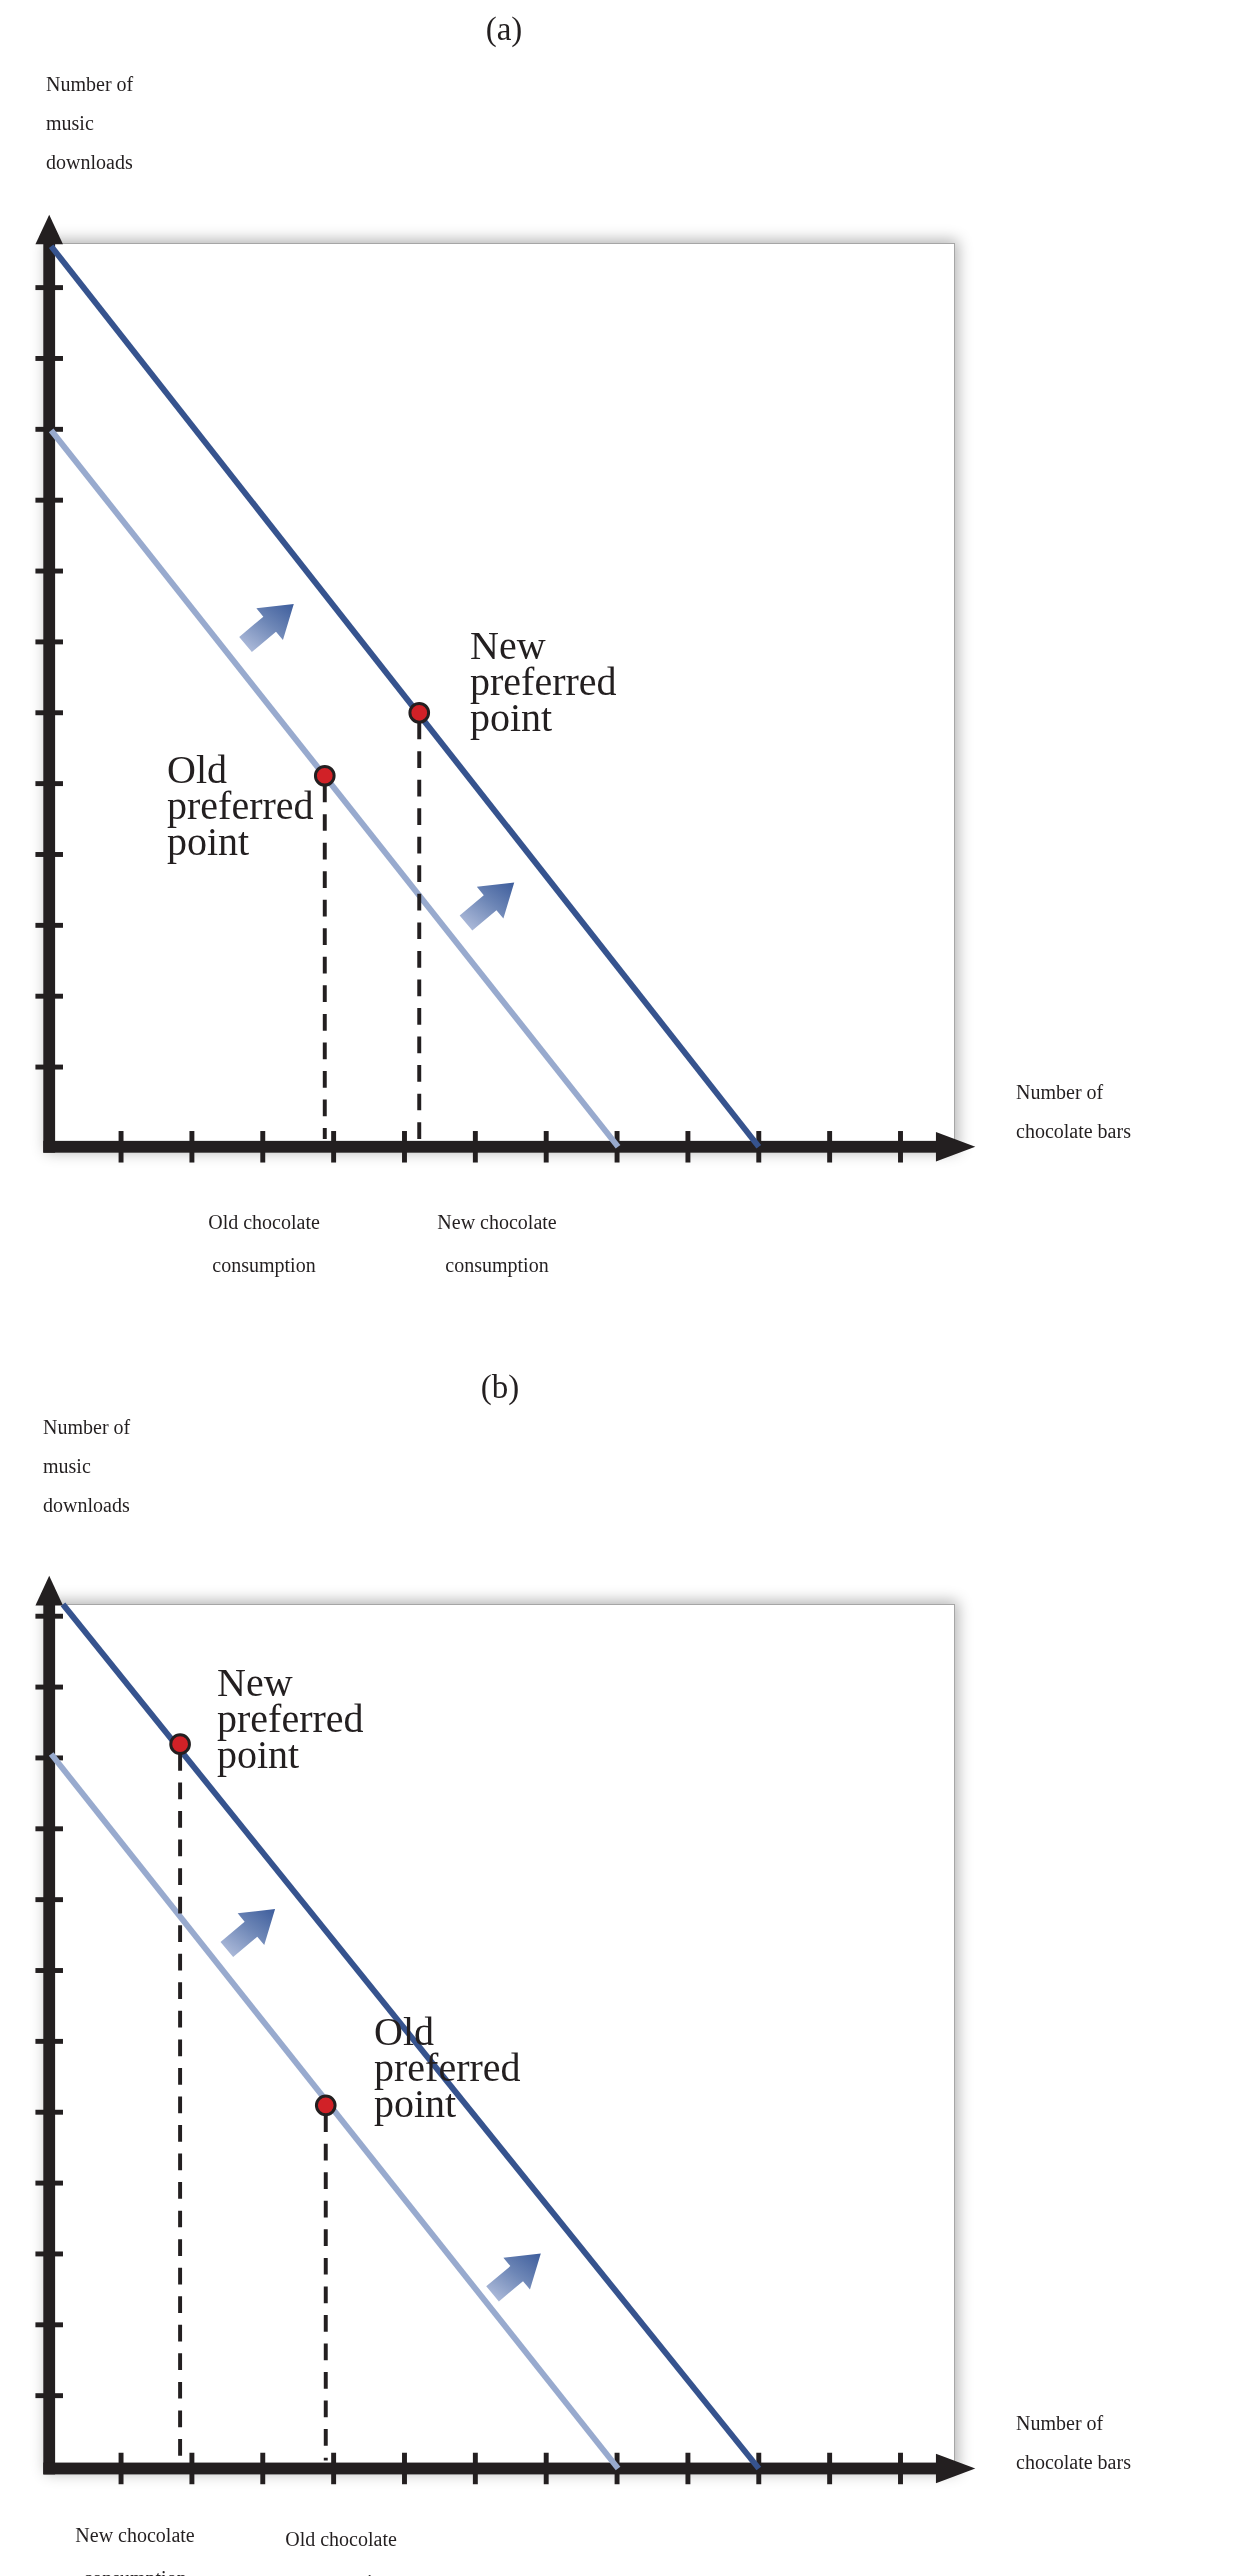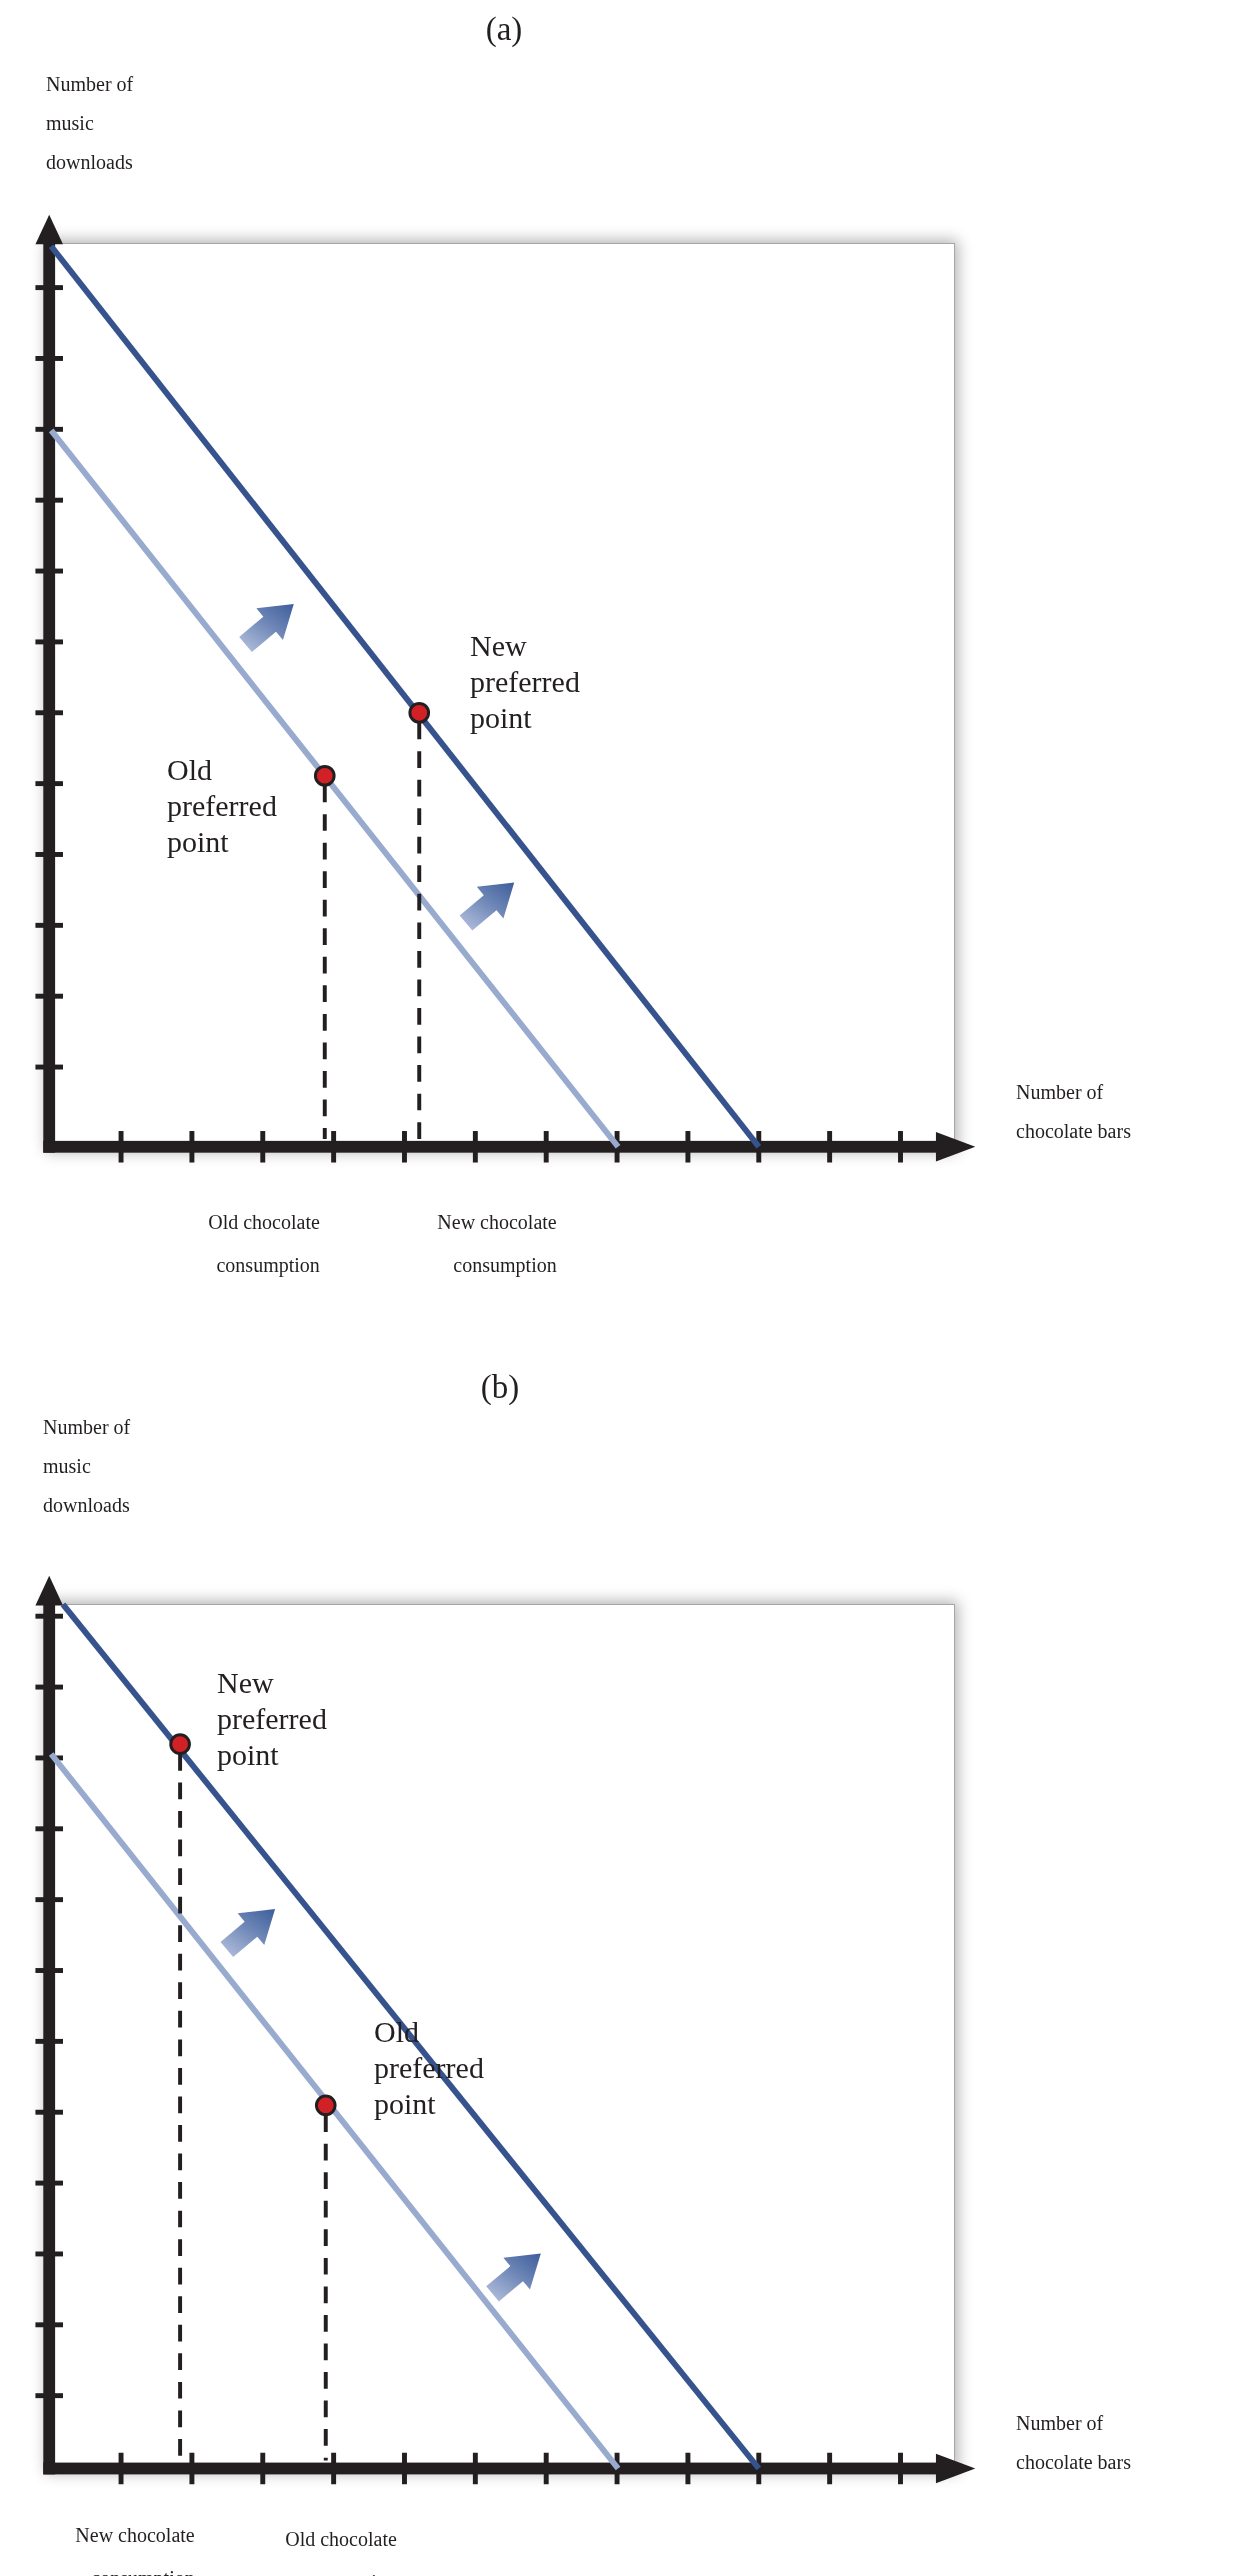--- a/index.html
+++ b/index.html
@@ -4,22 +4,22 @@
 <style>
   html,body{margin:0;padding:0;}
   body{width:1242px;height:2576px;background:#ffffff;
        font-family:"Liberation Serif","DejaVu Serif",serif;}
   .page{position:relative;width:1242px;height:2576px;overflow:hidden;background:#ffffff;}
   .plot-box{position:absolute;background:#ffffff;border:1px solid #a6a6a6;
             box-shadow:0 0 13.8px 3px rgba(0,0,0,0.30);}
   #figure-svg{position:absolute;left:0;top:0;}
   .lbl{position:absolute;color:#231f20;font-size:20px;line-height:39px;white-space:pre-line;}
   .title{font-size:33px;}
-  .pt{font-size:30px;line-height:36px;}
-  .cons{line-height:43px;text-align:right;}
+  .pt{font-size:40px;line-height:36px;}
+  .cons{line-height:43px;text-align:center;}
   .center{transform:translateX(-50%);}
 </style>
 </head>
 <body>
 
 <div class="page">
 
   <div class="plot-box" style="left: 49px; top: 243px; width: 904px; height: 904px;"></div>
   <div class="plot-box" style="left: 49px; top: 1604px; width: 904px; height: 864px;"></div>
 

